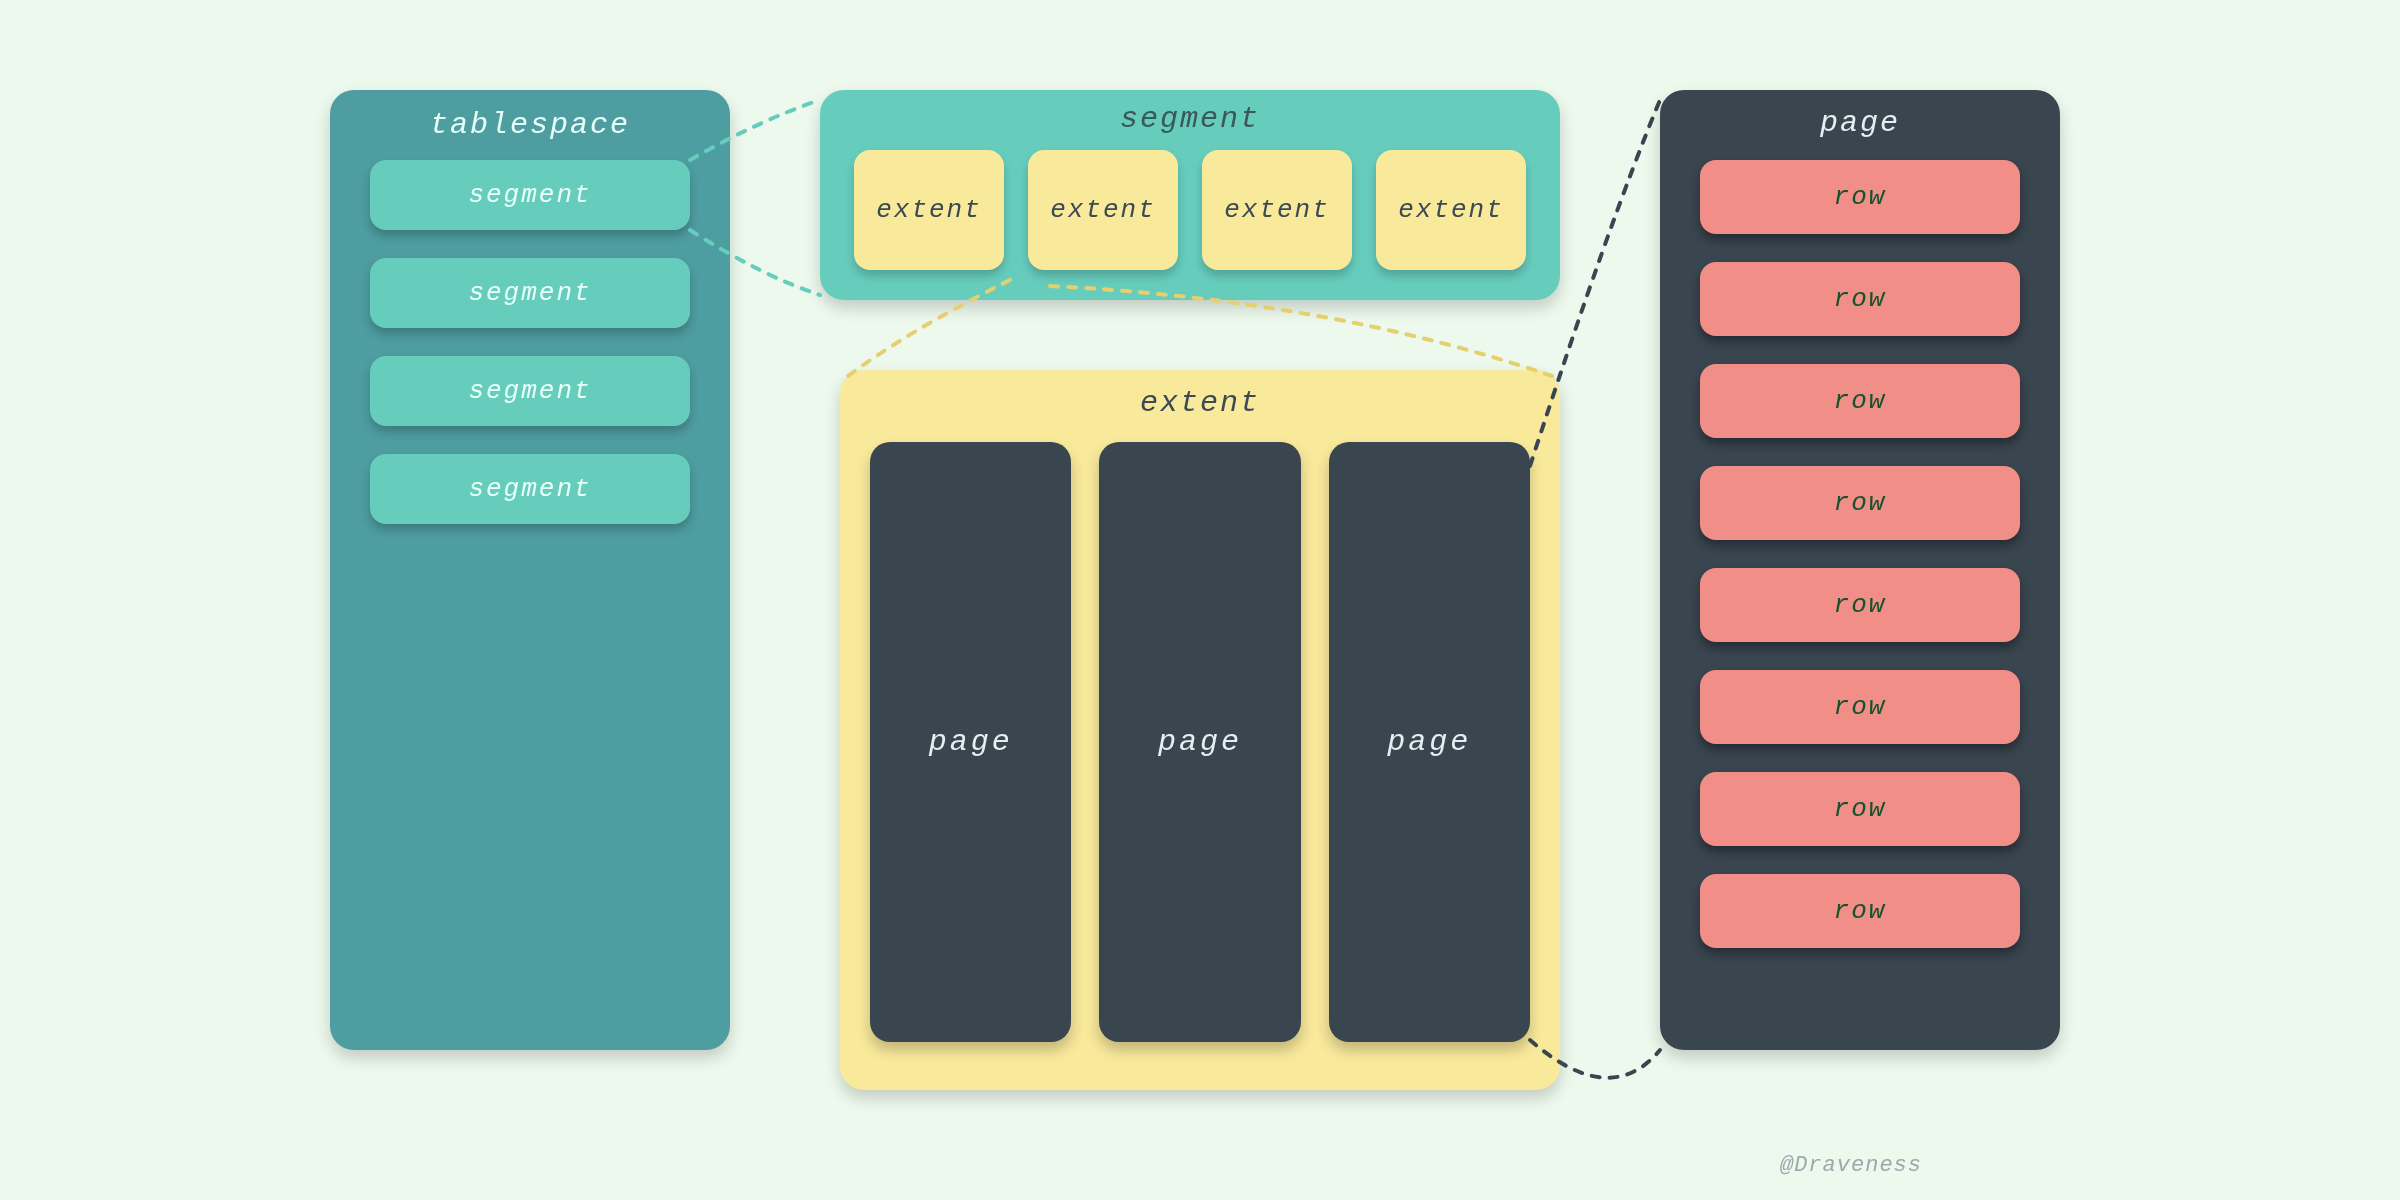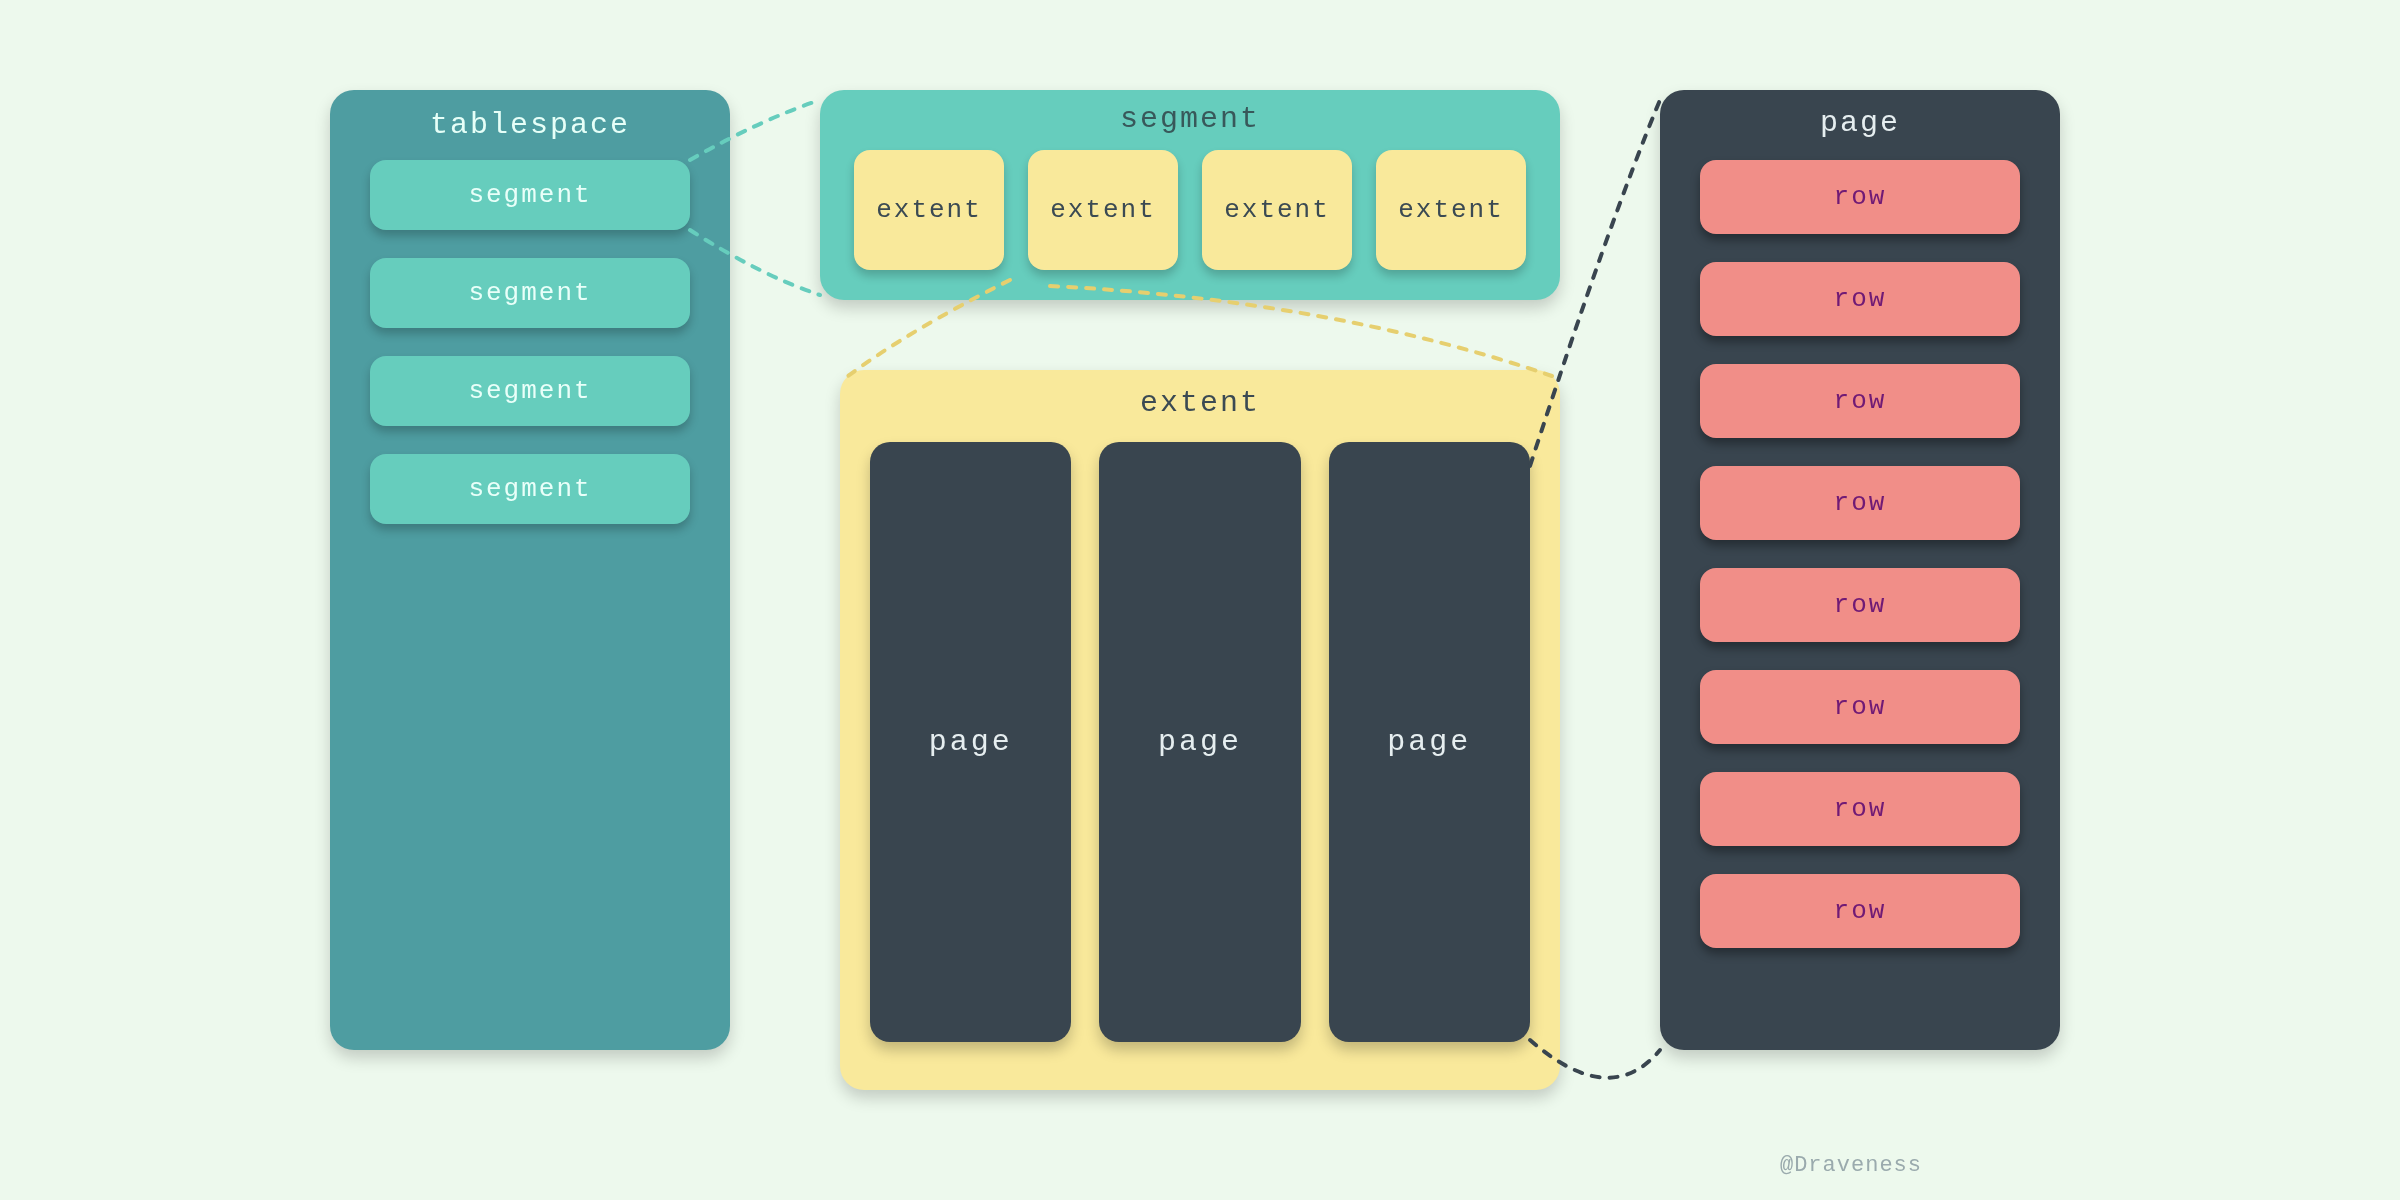--- a/index.html
+++ b/index.html
@@ -6,21 +6,21 @@
   body {
     width: 2400px;
     height: 1200px;
     background: #edf9ed;
     font-family: 'Courier New', Courier, monospace;
     position: relative;
     overflow: hidden;
   }
   .stage {
     position: absolute;
-    left: 0; top: 0; width: 1944px; height: 1200px;
+    left: 0; top: 0; width: 1944px; height: 1200px; font-style: italic;
   }
   .panel {
     position: absolute;
     border-radius: 24px;
     box-shadow: 0 8px 16px rgba(0,0,0,0.18);
   }
   .panel-title {
     text-align: center;
     font-weight: 500;
     letter-spacing: 2px;
@@ -90,21 +90,21 @@
     z-index: 5;
   }
   .page .panel-title { color: #e6eef0; font-size: 30px; margin-bottom: 20px; }
   .row-pill {
     width: 320px; height: 74px;
     margin: 0 auto 28px auto;
     background: #f18e88;
     border-radius: 16px;
     box-shadow: 0 6px 10px rgba(0,0,0,0.35);
     display: flex; align-items: center; justify-content: center;
-    color: #701a75; font-size: 26px; letter-spacing: 2px;
+    color: #14532d; font-size: 26px; letter-spacing: 2px;
   }
 
   .credit {
     position: absolute;
     right: 22px; bottom: 22px;
     color: #9aaaad; font-size: 22px; letter-spacing: 1px;
   }
 
   svg.connectors {
     position: absolute; left: 0; top: 0; width: 2400px; height: 1200px;

